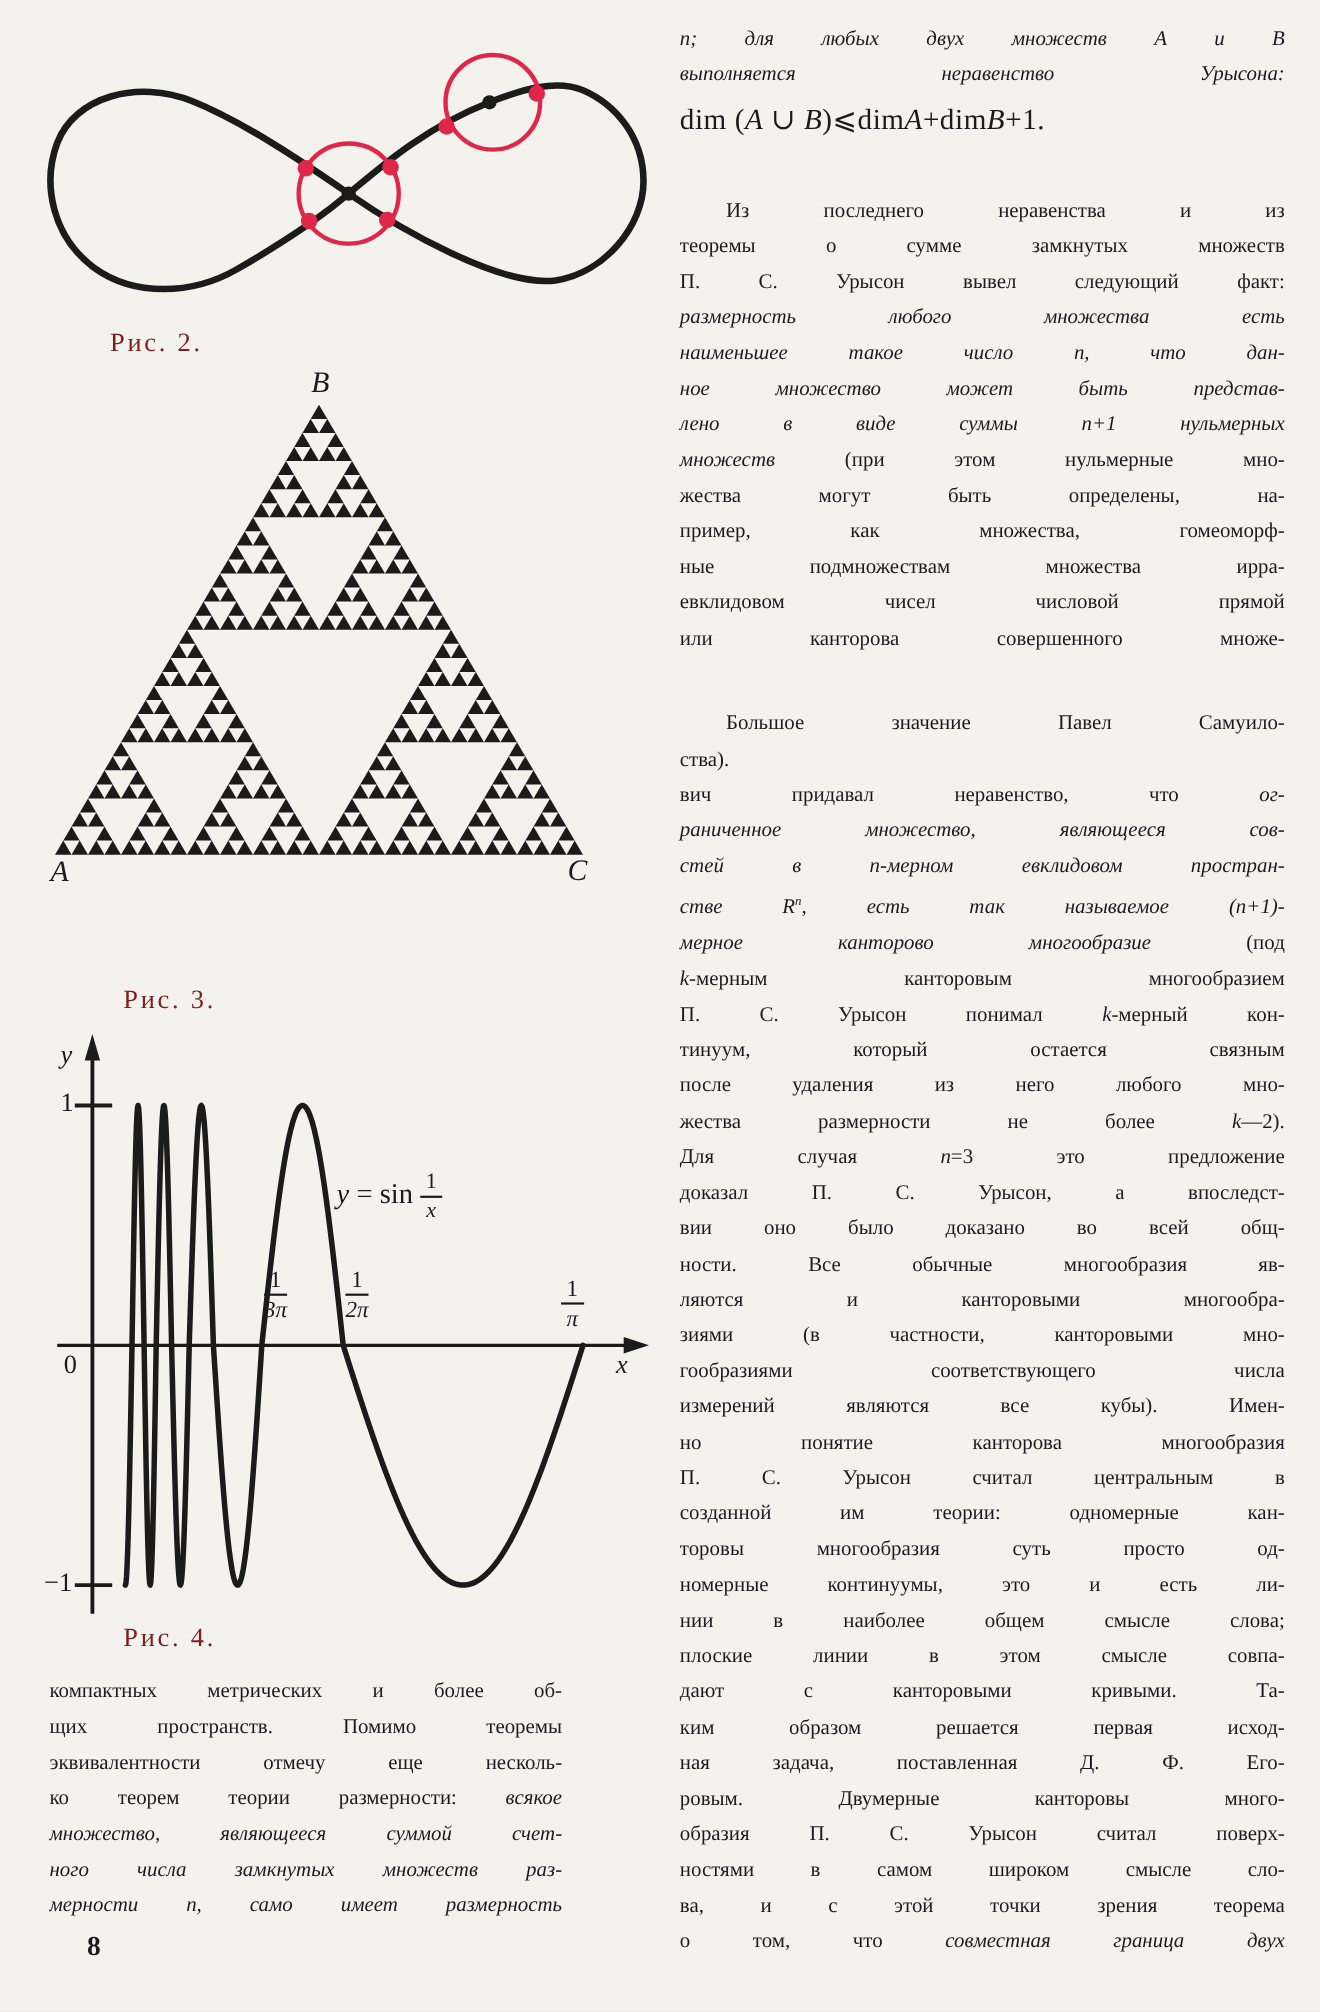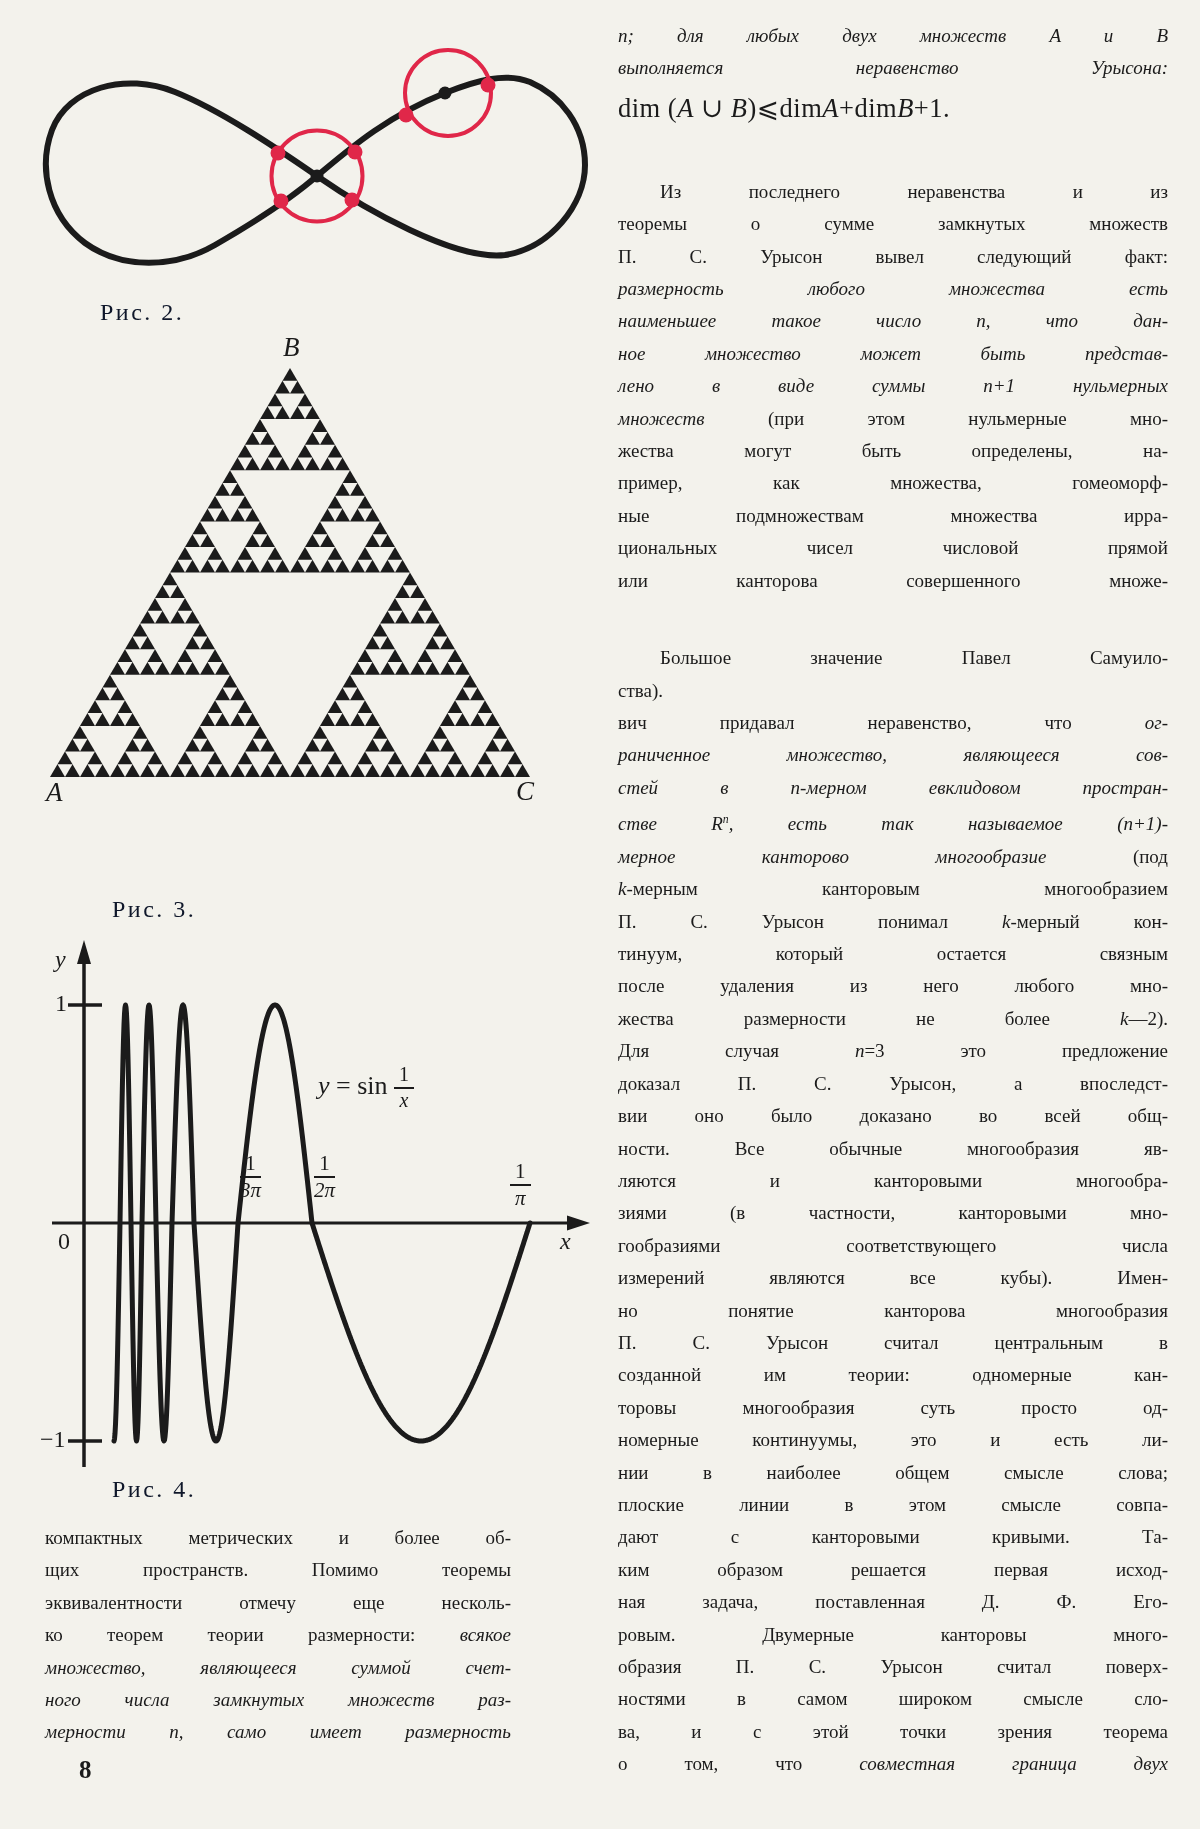--- a/index.html
+++ b/index.html
@@ -9,31 +9,31 @@
   .col{position:absolute;}
   .col-right{left:618px;top:20px;width:550px;}
   .col-left{left:45px;top:1522px;width:466px;}
   .tline{text-align:justify;text-align-last:justify;font-size:19px;line-height:32.4px;}
   .tline.noj{text-align-last:left;}
   .tline.ind{padding-left:42px;margin-top:45px;}
   .it{font-style:italic;}
   .sup{font-size:0.62em;vertical-align:super;}
   .fline{text-align:center;text-align-last:center;height:46px;line-height:46px;font-size:26.5px;letter-spacing:0.5px;}
   
-  .caption{position:absolute;font-size:24px;letter-spacing:2.5px;color:#0f172a;}
+  .caption{position:absolute;font-size:24px;letter-spacing:2.5px;color:#7f1d1d;}
   .figlabel{position:absolute;font-style:italic;font-size:27px;}
   .axlabel{position:absolute;font-size:24px;}
   .axlabel.it{font-style:italic;}
   .pageno{position:absolute;left:79px;top:1756px;font-size:25px;font-weight:bold;}
   
   .frac{display:inline-block;text-align:center;vertical-align:middle;font-size:21px;line-height:1.08;font-style:normal;}
   .frac .num{display:block;border-bottom:2px solid #1b1b1b;padding:0 5px 1px;}
   .frac .den{display:block;padding-top:1px;}
   .tickfrac{position:absolute;width:54px;}
-  .func-label{position:absolute;left:318px;top:1064px;font-size:26px;}
+  .func-label{position:absolute;left:306px;top:1064px;font-size:26px;}
   .func-label .frac{font-size:20px;}
   svg{position:absolute;display:block;}
   #fig2-svg{left:0;top:0;width:620px;height:300px;}
   #fig3-svg{left:0;top:340px;width:620px;height:470px;}
   #fig4-svg{left:0;top:930px;width:620px;height:550px;}
 </style>
 </head>
 <body>
 
 <div class="page">
@@ -228,21 +228,21 @@
       <div class="tline"><span>теоремы о сумме замкнутых множеств</span></div>
       <div class="tline"><span>П. С. Урысон вывел следующий факт:</span></div>
       <div class="tline"><span class="it">размерность любого множества есть</span></div>
       <div class="tline"><span class="it">наименьшее такое число n, что дан-</span></div>
       <div class="tline"><span class="it">ное множество может быть представ-</span></div>
       <div class="tline"><span class="it">лено в виде суммы n+1 нульмерных</span></div>
       <div class="tline"><span class="it">множеств </span><span>(при этом нульмерные мно-</span></div>
       <div class="tline"><span>жества могут быть определены, на-</span></div>
       <div class="tline"><span>пример, как множества, гомеоморф-</span></div>
       <div class="tline"><span>ные подмножествам множества ирра-</span></div>
-      <div class="tline"><span>циональных чисел числовой прямой</span></div>
+      <div class="tline"><span>евклидовом чисел числовой прямой</span></div>
       <div class="tline"><span>или канторова совершенного множе-</span></div>
       <div class="tline ind"><span>Большое значение Павел Самуило-</span></div>
       <div class="tline noj"><span>ства).</span></div>
       <div class="tline"><span>вич придавал неравенство, что </span><span class="it">ог-</span></div>
       <div class="tline"><span class="it">раниченное множество, являющееся сов-</span></div>
       <div class="tline"><span class="it">стей в n-мерном евклидовом простран-</span></div>
       <div class="tline"><span class="it">стве R</span><span class="it sup">n</span><span class="it">, есть так называемое (n+1)-</span></div>
       <div class="tline"><span class="it">мерное канторово многообразие </span><span>(под</span></div>
       <div class="tline"><span class="it">k</span><span>-мерным канторовым многообразием</span></div>
       <div class="tline"><span>П. С. Урысон понимал </span><span class="it">k</span><span>-мерный кон-</span></div>

